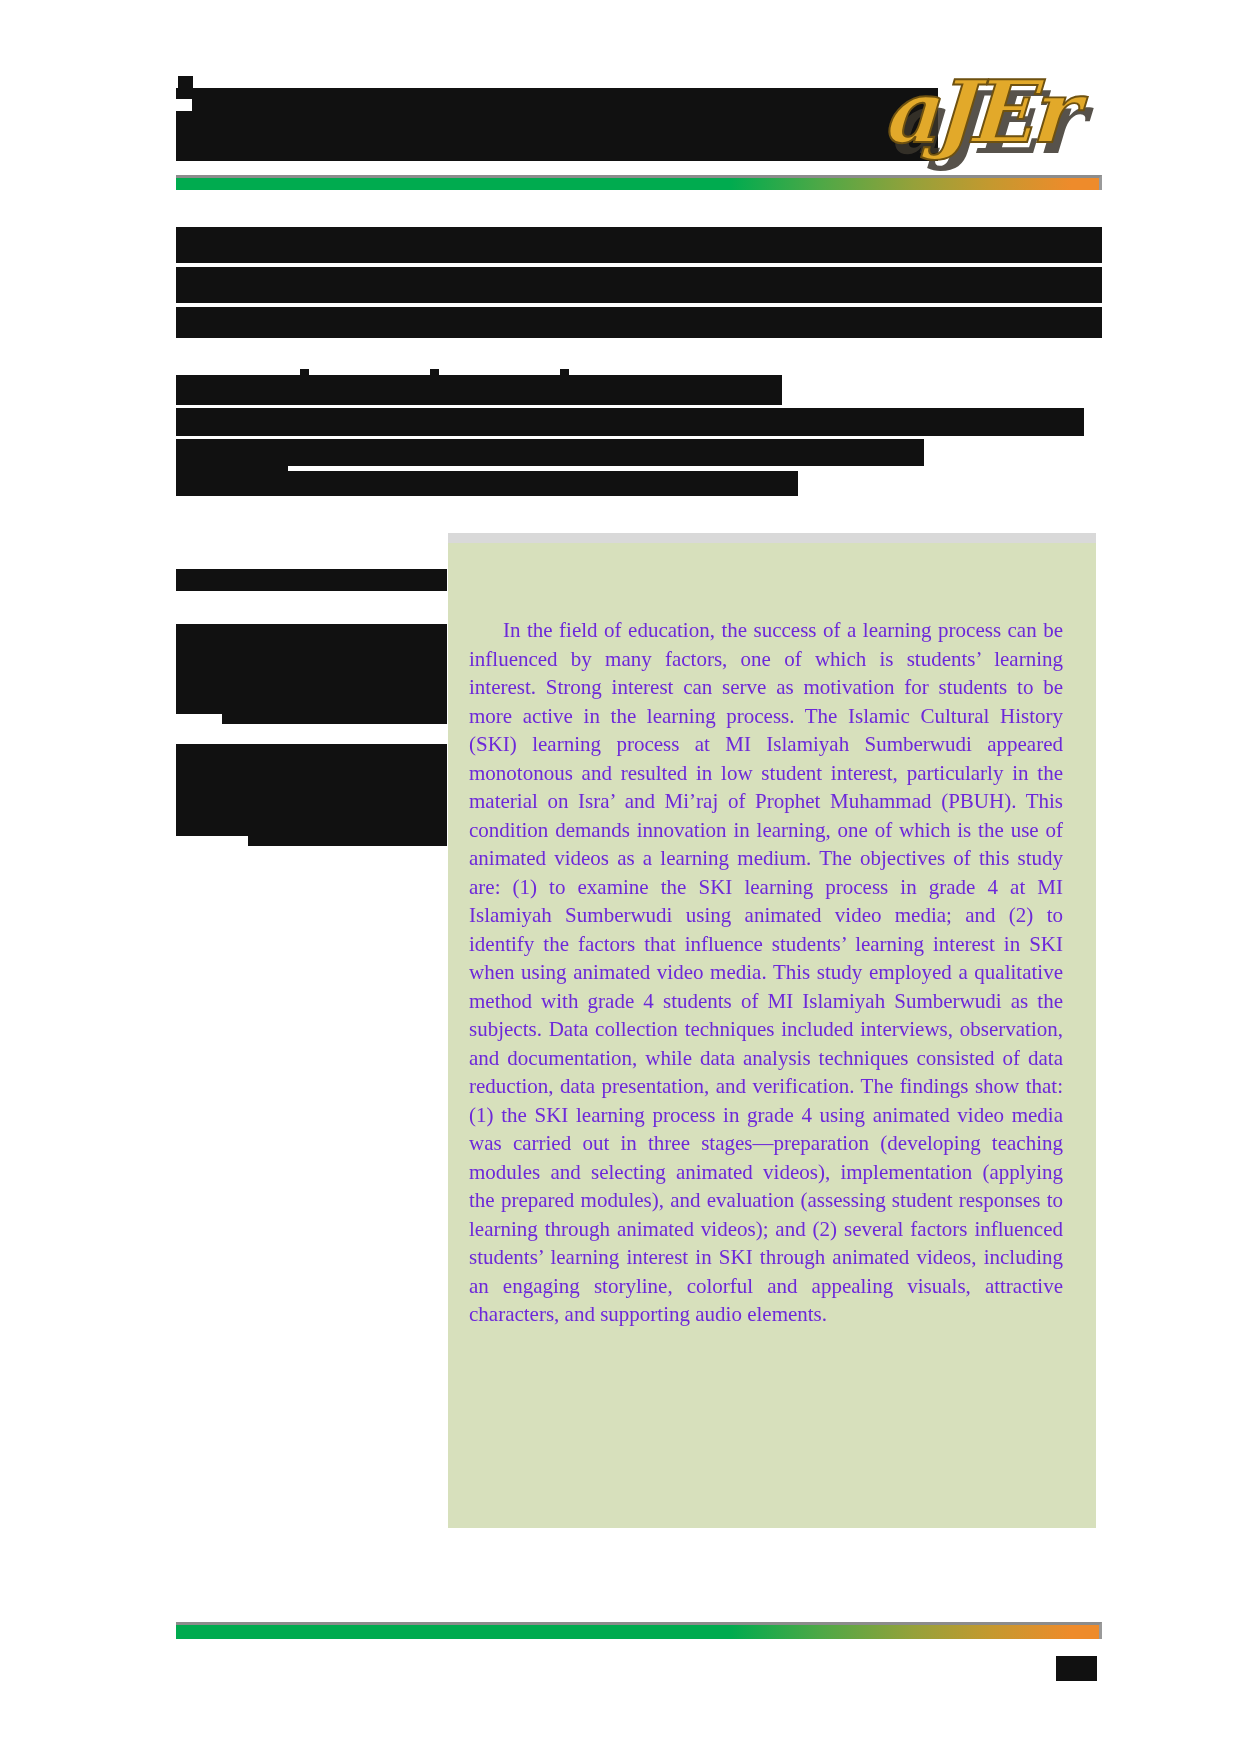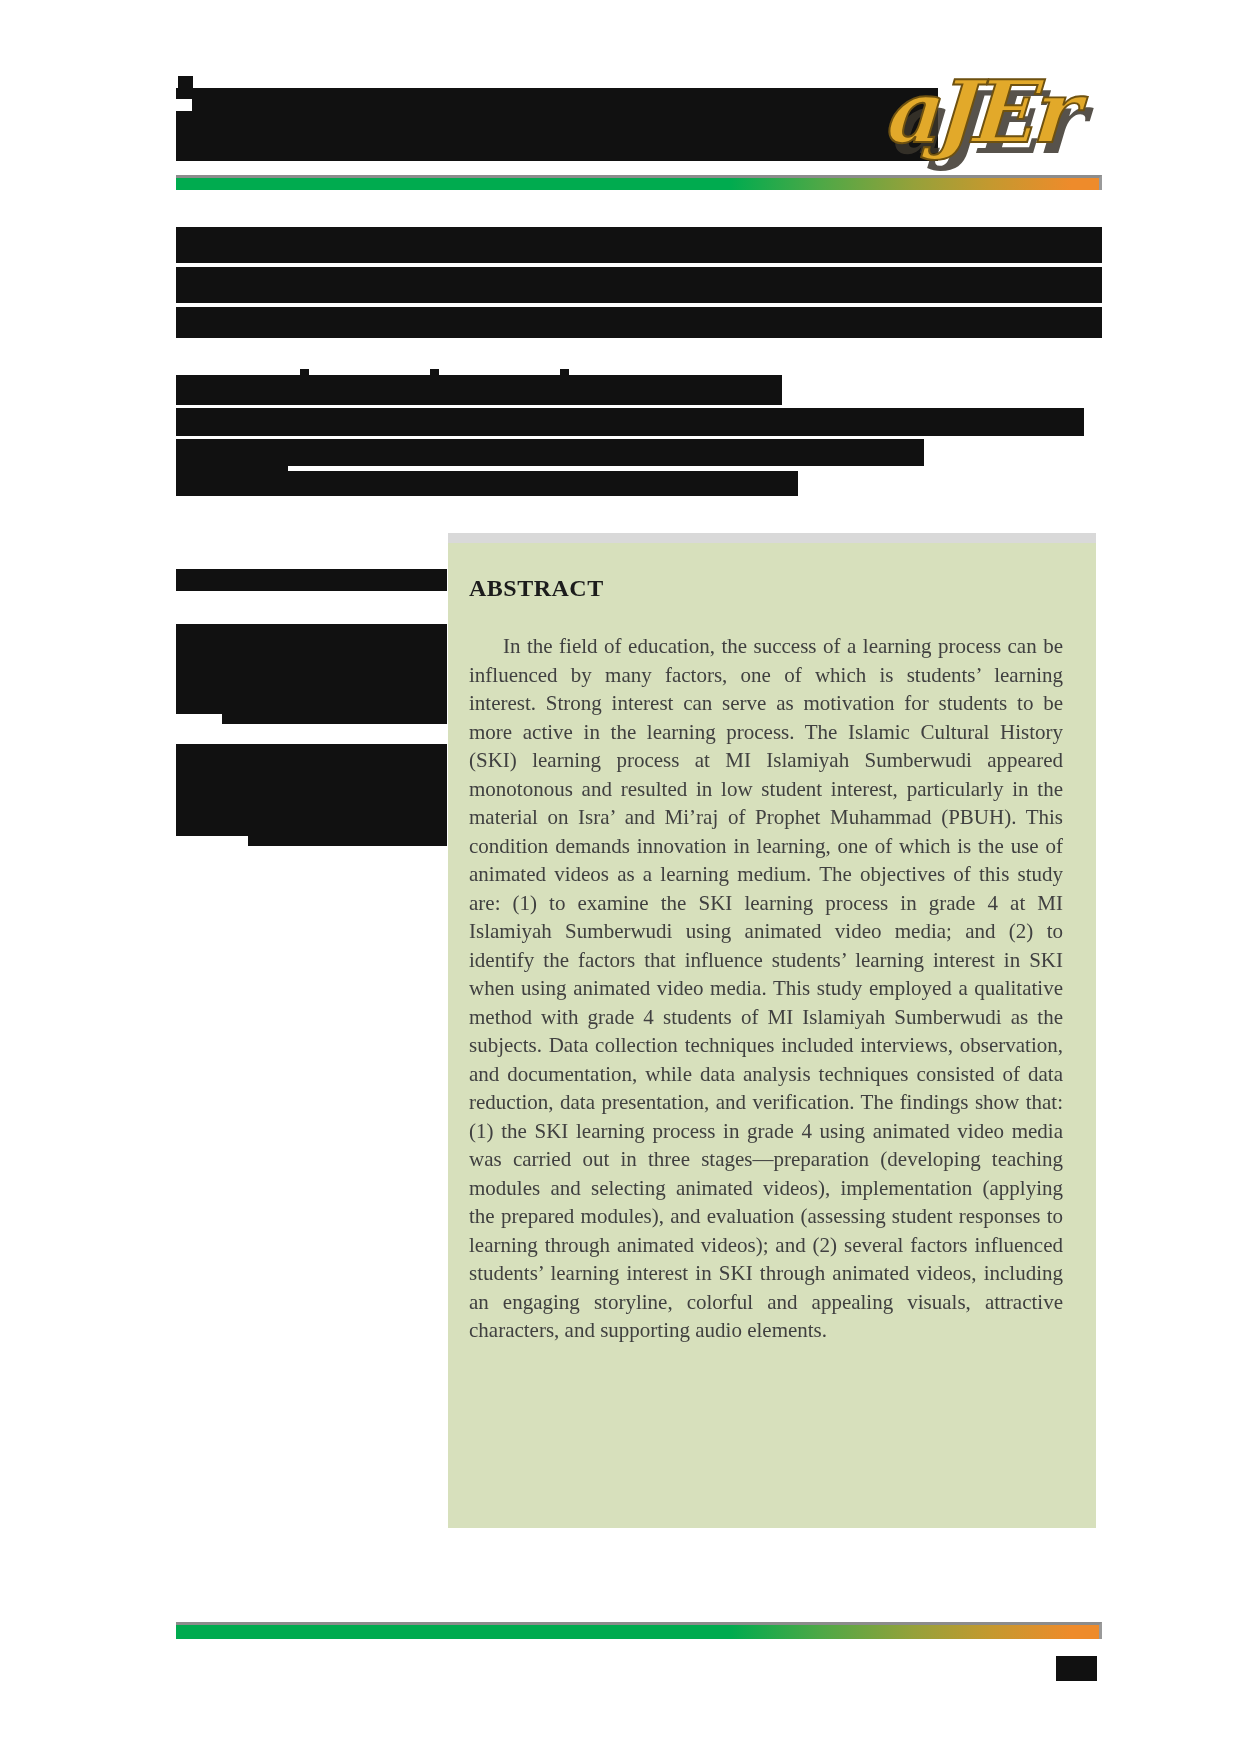--- a/index.html
+++ b/index.html
@@ -37,24 +37,24 @@
     box-sizing:border-box;
   }
   .abstract-heading{
     font-size:24px;
     font-weight:700;
     color:#1c1c1c;
     letter-spacing:0.5px;
     margin:0;
   }
   .abstract-body{
-    margin:30px 0 0 0;
+    margin:41px 0 0 0;
     font-size:21px;
     line-height:28.5px;
-    color:#404040;
+    color:#6d28d9;
     text-align:justify;
     text-indent:34px;
   }
   .logo-wrap{
     position:absolute;
     left:868px;top:40px;
     width:228px;height:134px;
   }
 </style>
 </head>
@@ -93,21 +93,20 @@
 
   <div class="redact" style="left:176px;top:569px;width:271px;height:22px;"></div>
   <div class="redact" style="left:176px;top:624px;width:271px;height:100px;"></div>
   <div class="white-notch" style="left:176px;top:714px;width:46px;height:10px;"></div>
   <div class="redact" style="left:176px;top:744px;width:271px;height:102px;"></div>
   <div class="white-notch" style="left:176px;top:836px;width:72px;height:10px;"></div>
 
   <div class="abstract-panel">
     <div class="abstract-strip"></div>
     <div class="abstract-inner">
-      <h2 class="abstract-heading">ABSTRACT</h2>
       <p class="abstract-body">In the field of education, the success of a learning process can be influenced by many factors, one of which is students’ learning interest. Strong interest can serve as motivation for students to be more active in the learning process. The Islamic Cultural History (SKI) learning process at MI Islamiyah Sumberwudi appeared monotonous and resulted in low student interest, particularly in the material on Isra’ and Mi’raj of Prophet Muhammad (PBUH). This condition demands innovation in learning, one of which is the use of animated videos as a learning medium. The objectives of this study are: (1) to examine the SKI learning process in grade 4 at MI Islamiyah Sumberwudi using animated video media; and (2) to identify the factors that influence students’ learning interest in SKI when using animated video media. This study employed a qualitative method with grade 4 students of MI Islamiyah Sumberwudi as the subjects. Data collection techniques included interviews, observation, and documentation, while data analysis techniques consisted of data reduction, data presentation, and verification. The findings show that: (1) the SKI learning process in grade 4 using animated video media was carried out in three stages—preparation (developing teaching modules and selecting animated videos), implementation (applying the prepared modules), and evaluation (assessing student responses to learning through animated videos); and (2) several factors influenced students’ learning interest in SKI through animated videos, including an engaging storyline, colorful and appealing visuals, attractive characters, and supporting audio elements.</p>
     </div>
   </div>
 
   <div class="rule" style="left:176px;top:1622px;width:926px;height:17px;"></div>
   <div class="redact" style="left:1056px;top:1656px;width:41px;height:25px;"></div>
 
 </div>
 
 </body></html>

